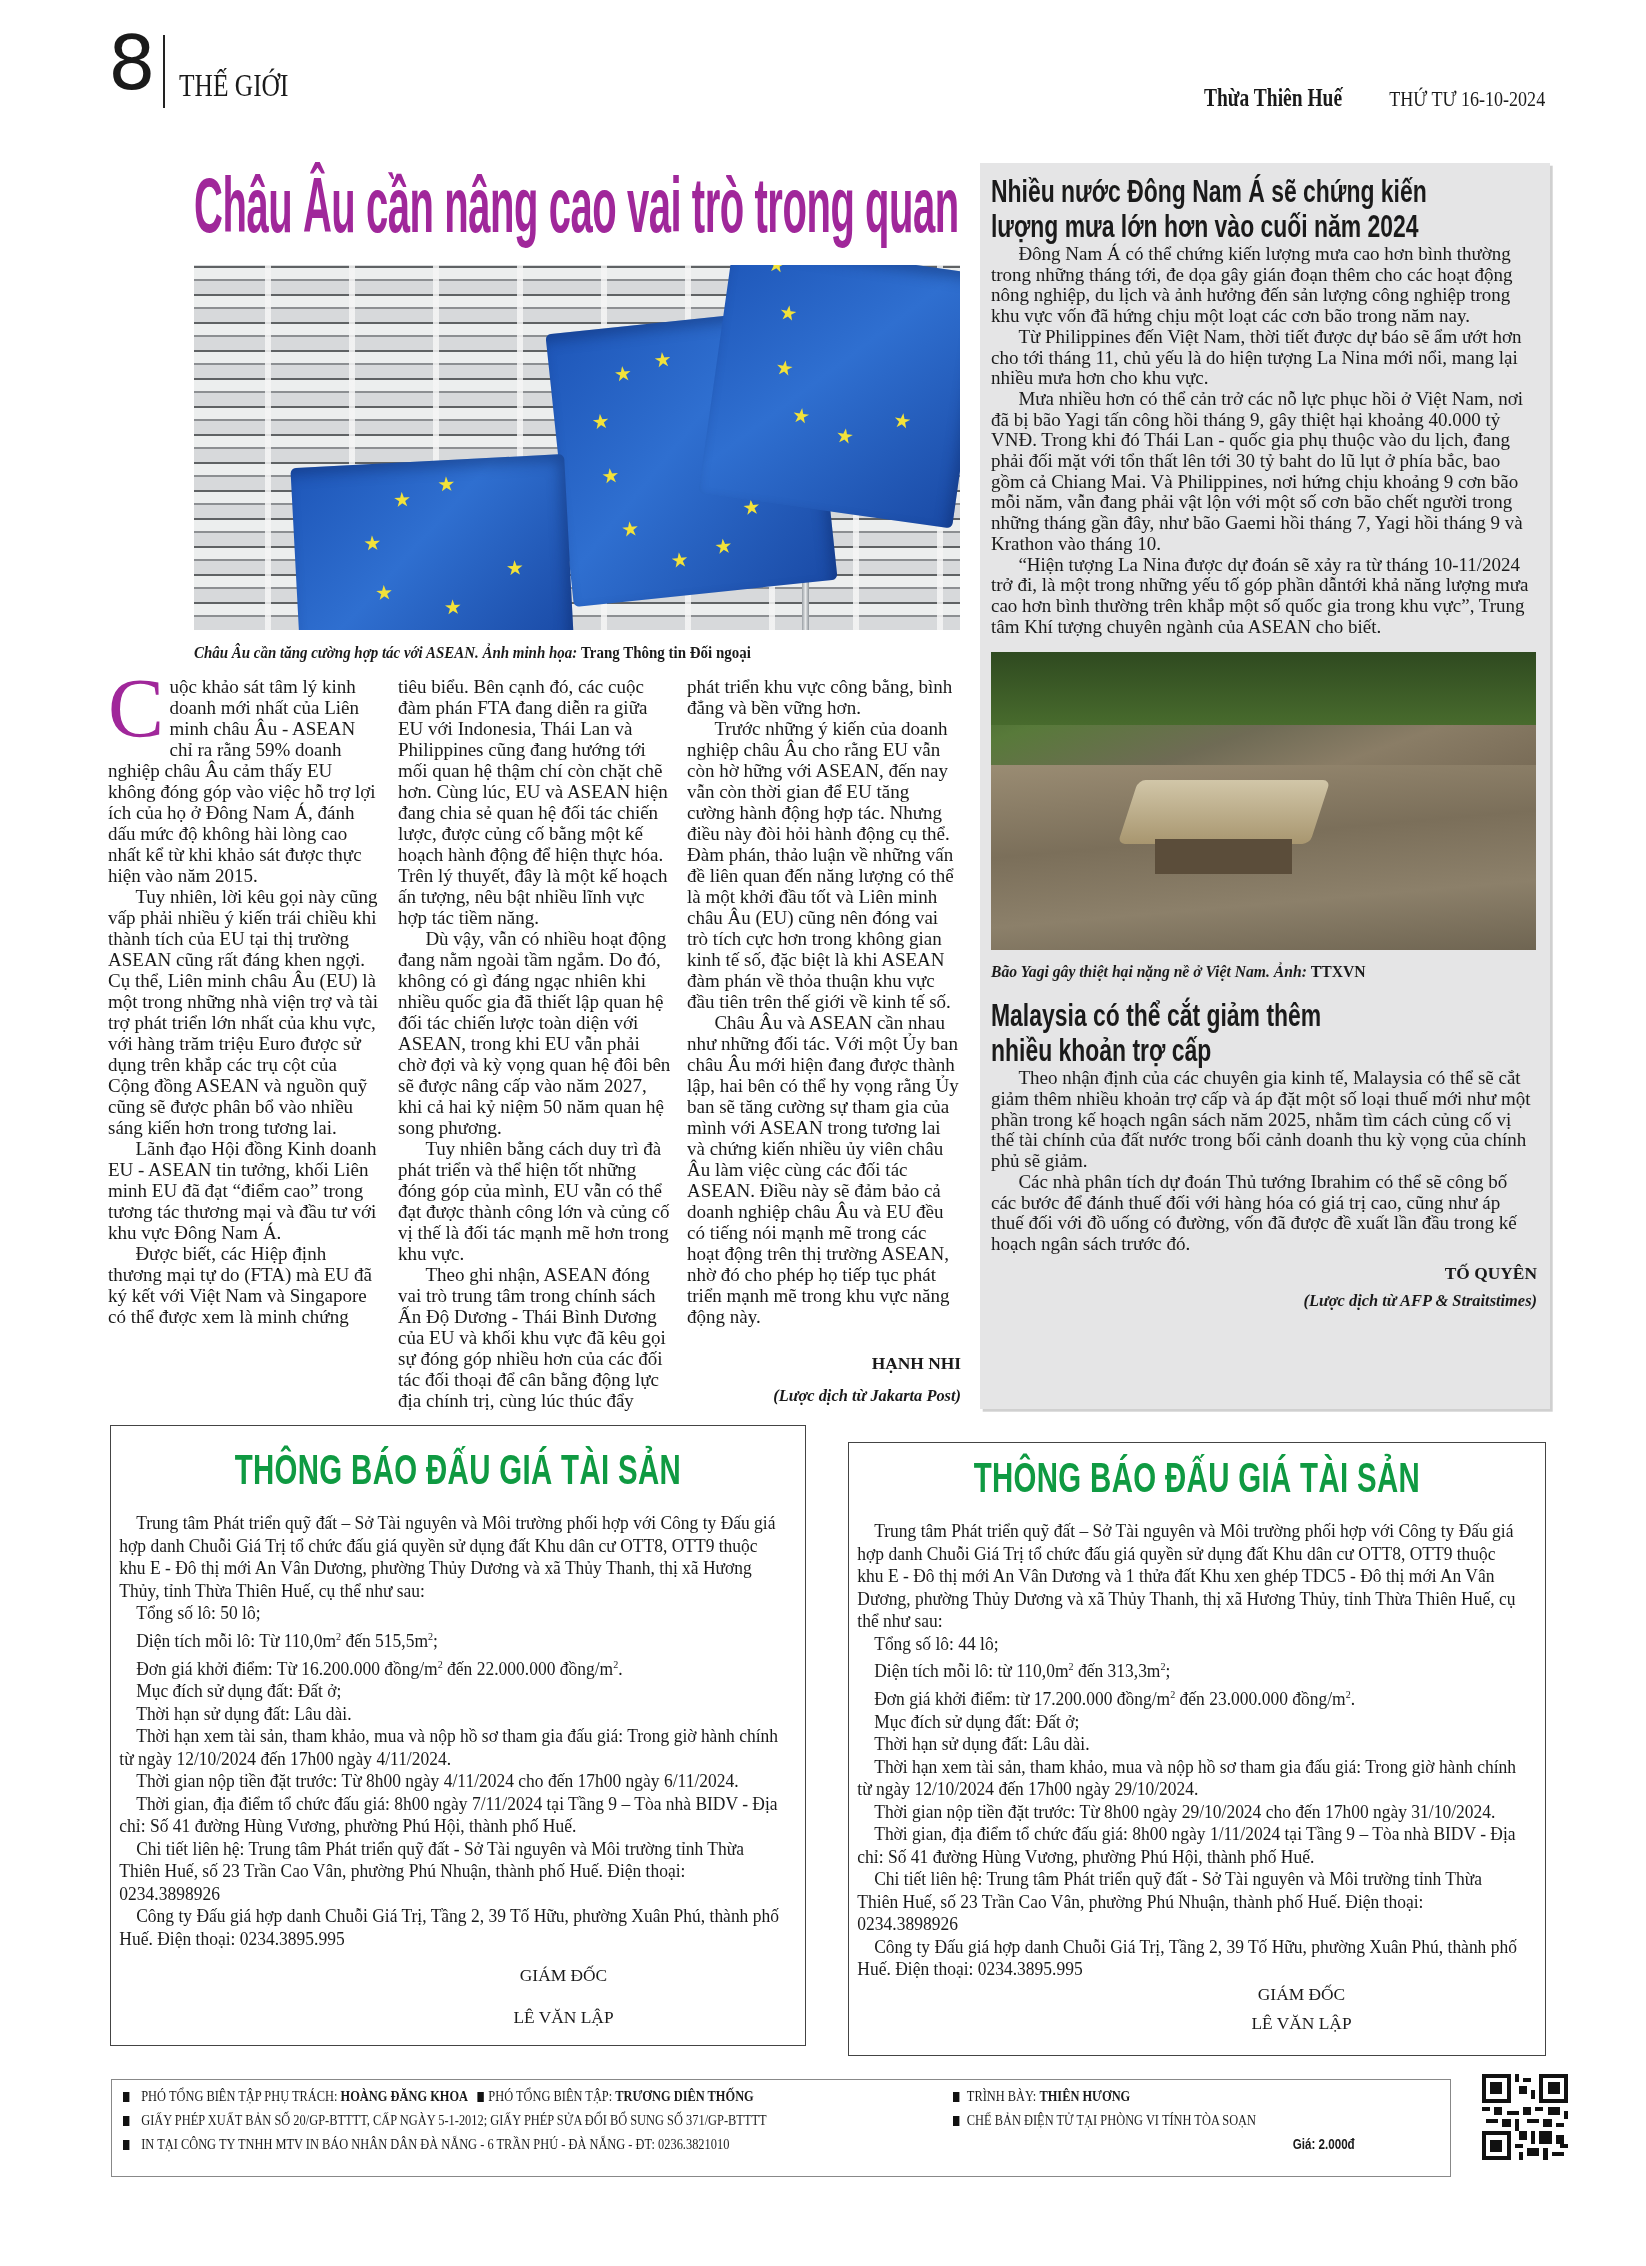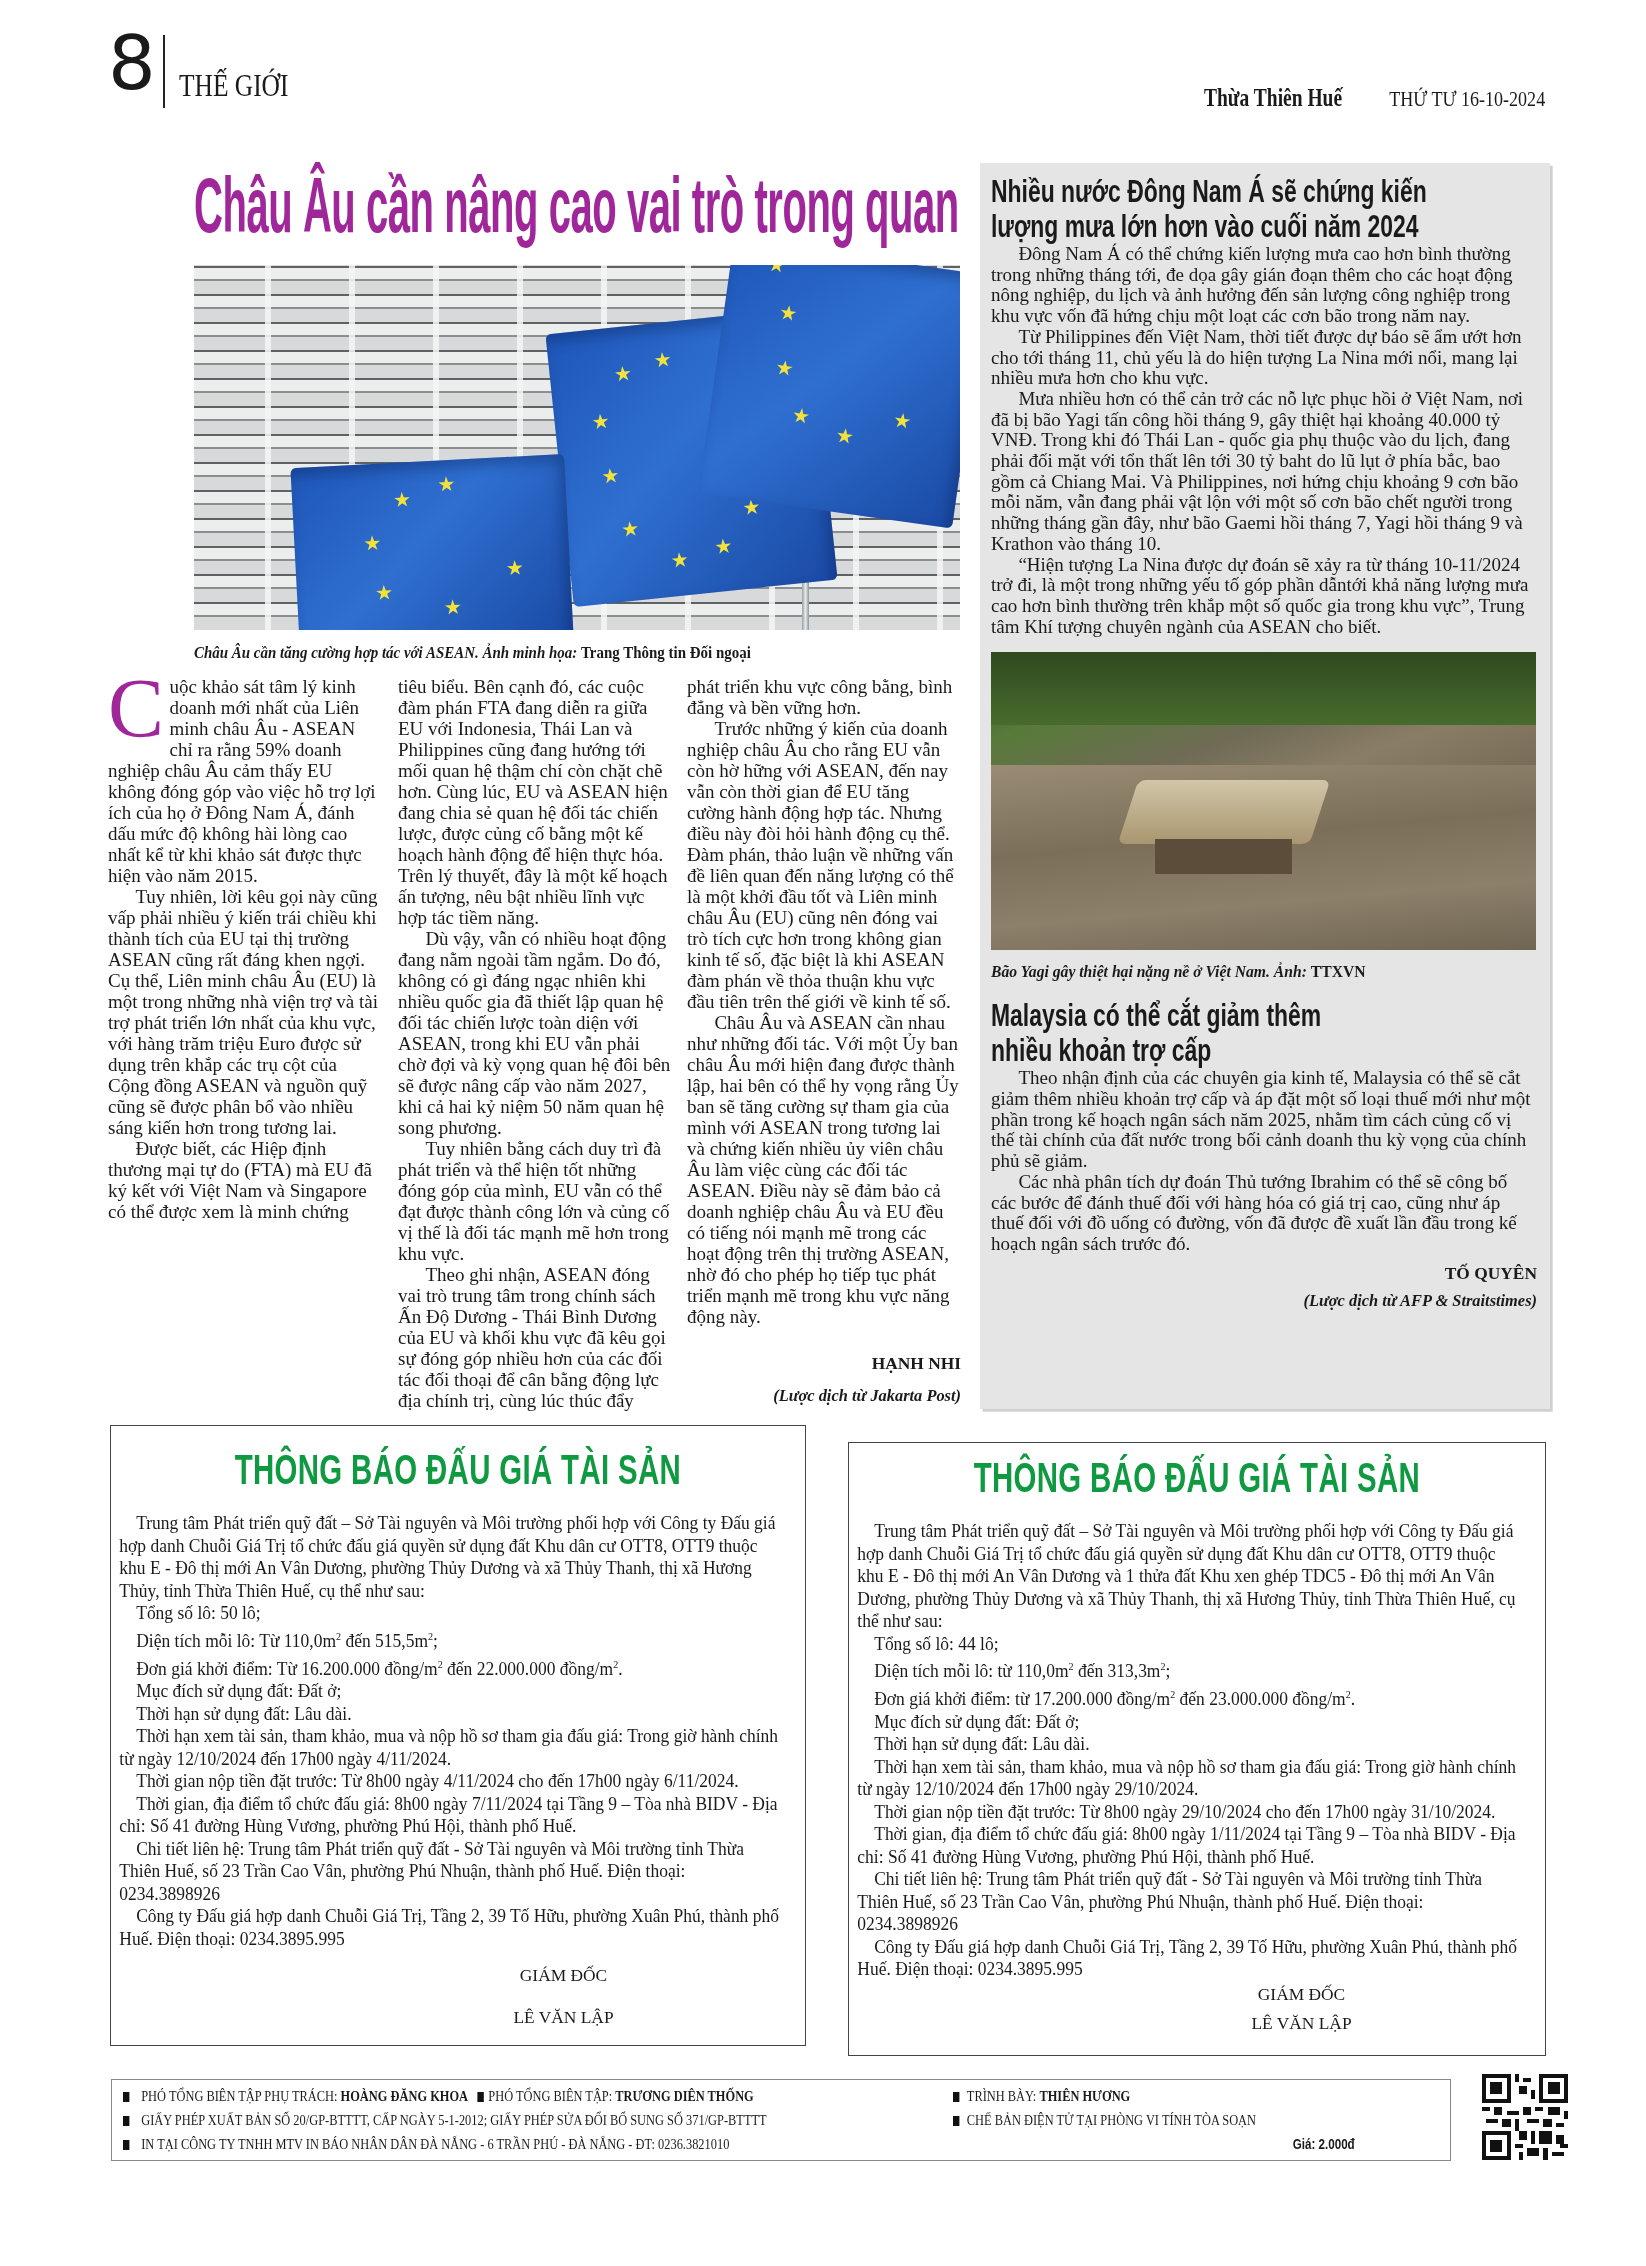--- a/index.html
+++ b/index.html
@@ -66,21 +66,21 @@
   .auction-right { left: 848px; top: 1442px; width: 698px; height: 614px; }
   .auction-title { text-align: center; white-space: nowrap; height: 68px; margin-top: 18.3px; overflow: visible; }
   .auction-title span { display: inline-block; font-family: "Liberation Sans", sans-serif; font-weight: bold; font-size: 42px; line-height: 51px; color: #0f9a42; transform: scaleX(0.7); letter-spacing: 0.5px; }
   .auction-body { padding: 0 11px 0 9.1px; font-size: 19px; line-height: 22.5px; transform: scaleX(0.92); transform-origin: left top; width: 738px; }
   .auction-body p { text-indent: 18.3px; }
   .auction-body p.item { text-indent: 18.3px; }
   .auction-body sup { font-size: 11px; }
   .sign { font-weight: normal; font-size: 17.4px; text-align: center; position: absolute; }
 
   
-  .footer-box { left: 111px; top: 2079px; width: 1340px; height: 82px; border: 0.9px solid #888; background: #fff; }
+  .footer-box { left: 111px; top: 2079px; width: 1340px; height: 98px; border: 0.9px solid #888; background: #fff; }
   .footer-line { position: absolute; font-size: 15.5px; white-space: nowrap; transform: scaleX(0.8); transform-origin: left; }
   .footer-line .sq { display: inline-block; width: 8.2px; height: 10px; background: #111; margin-right: 14.6px; vertical-align: -0.9px; }
   .footer-line b { font-weight: bold; }
   .price { position: absolute; font-family: "Liberation Sans", sans-serif; font-weight: bold; font-size: 15.5px; transform: scaleX(0.75); transform-origin: right; white-space: nowrap; }
   .qr { left: 1482px; top: 2074px; width: 86px; height: 86px; background: #fff; }
   .qr svg { width: 100%; height: 100%; }
 </style>
 </head>
 <body>
 
@@ -129,20 +129,21 @@
   </div>
 </div>
 <div class="abs photo-caption">
   <i>Châu Âu cần tăng cường hợp tác với ASEAN. Ảnh minh họa:</i>
   <b>Trang Thông tin Đối ngoại</b>
 </div>
 
 <div class="col col1">
   <p class="noindent"><span class="dropcap">C</span><span>uộc khảo sát tâm lý kinh doanh mới nhất của Liên minh châu Âu - ASEAN chỉ ra rằng 59% doanh nghiệp châu Âu cảm thấy EU không đóng góp vào việc hỗ trợ lợi ích của họ ở Đông Nam Á, đánh dấu mức độ không hài lòng cao nhất kể từ khi khảo sát được thực hiện vào năm 2015.</span></p>
   <p>Tuy nhiên, lời kêu gọi này cũng vấp phải nhiều ý kiến trái chiều khi thành tích của EU tại thị trường ASEAN cũng rất đáng khen ngợi. Cụ thể, Liên minh châu Âu (EU) là một trong những nhà viện trợ và tài trợ phát triển lớn nhất của khu vực, với hàng trăm triệu Euro được sử dụng trên khắp các trụ cột của Cộng đồng ASEAN và nguồn quỹ cũng sẽ được phân bổ vào nhiều sáng kiến hơn trong tương lai.</p>
+  <p>Lãnh đạo Hội đồng Kinh doanh EU - ASEAN tin tưởng, khối Liên minh EU đã đạt “điểm cao” trong tương tác thương mại và đầu tư với khu vực Đông Nam Á.</p>
   <p>Được biết, các Hiệp định thương mại tự do (FTA) mà EU đã ký kết với Việt Nam và Singapore có thể được xem là minh chứng</p>
 </div>
 <div class="col col2">
   <p class="noindent">tiêu biểu. Bên cạnh đó, các cuộc đàm phán FTA đang diễn ra giữa EU với Indonesia, Thái Lan và Philippines cũng đang hướng tới mối quan hệ thậm chí còn chặt chẽ hơn. Cùng lúc, EU và ASEAN hiện đang chia sẻ quan hệ đối tác chiến lược, được củng cố bằng một kế hoạch hành động để hiện thực hóa. Trên lý thuyết, đây là một kế hoạch ấn tượng, nêu bật nhiều lĩnh vực hợp tác tiềm năng.</p>
   <p>Dù vậy, vẫn có nhiều hoạt động đang nằm ngoài tầm ngắm. Do đó, không có gì đáng ngạc nhiên khi nhiều quốc gia đã thiết lập quan hệ đối tác chiến lược toàn diện với ASEAN, trong khi EU vẫn phải chờ đợi và kỳ vọng quan hệ đôi bên sẽ được nâng cấp vào năm 2027, khi cả hai kỷ niệm 50 năm quan hệ song phương.</p>
   <p>Tuy nhiên bằng cách duy trì đà phát triển và thể hiện tốt những đóng góp của mình, EU vẫn có thể đạt được thành công lớn và củng cố vị thế là đối tác mạnh mẽ hơn trong khu vực.</p>
   <p>Theo ghi nhận, ASEAN đóng vai trò trung tâm trong chính sách Ấn Độ Dương - Thái Bình Dương của EU và khối khu vực đã kêu gọi sự đóng góp nhiều hơn của các đối tác đối thoại để cân bằng động lực địa chính trị, cùng lúc thúc đẩy</p>
 </div>
 <div class="col col3">
   <p class="noindent">phát triển khu vực công bằng, bình đẳng và bền vững hơn.</p>

